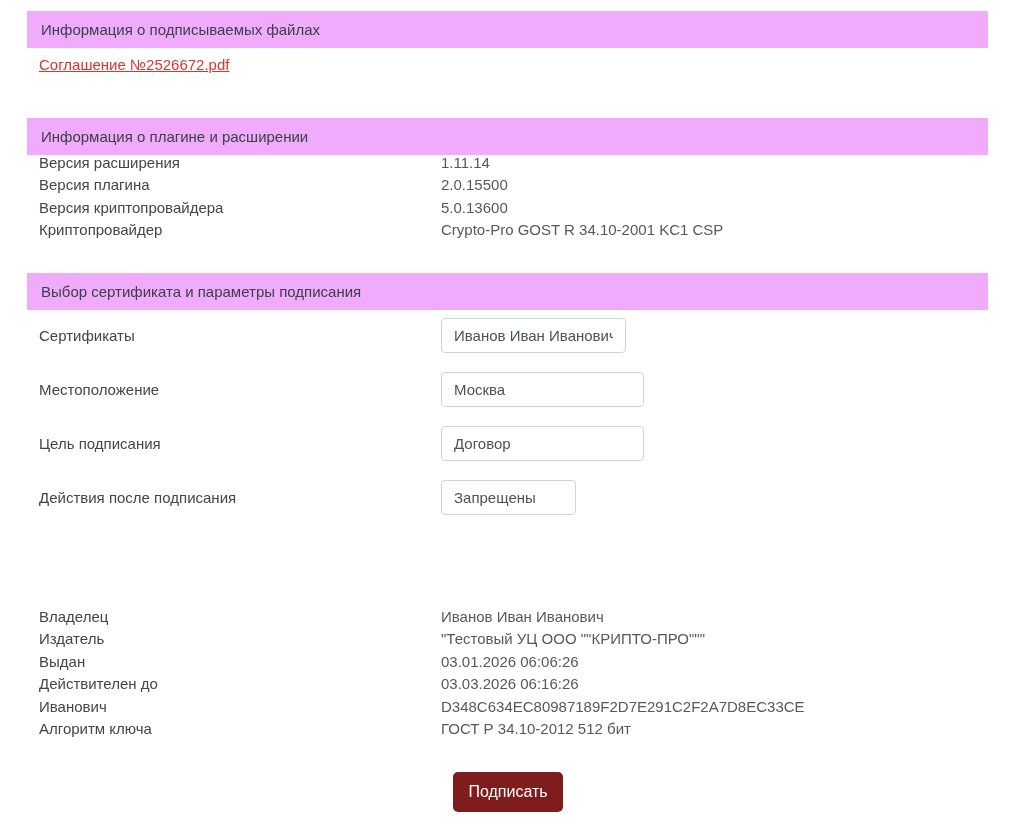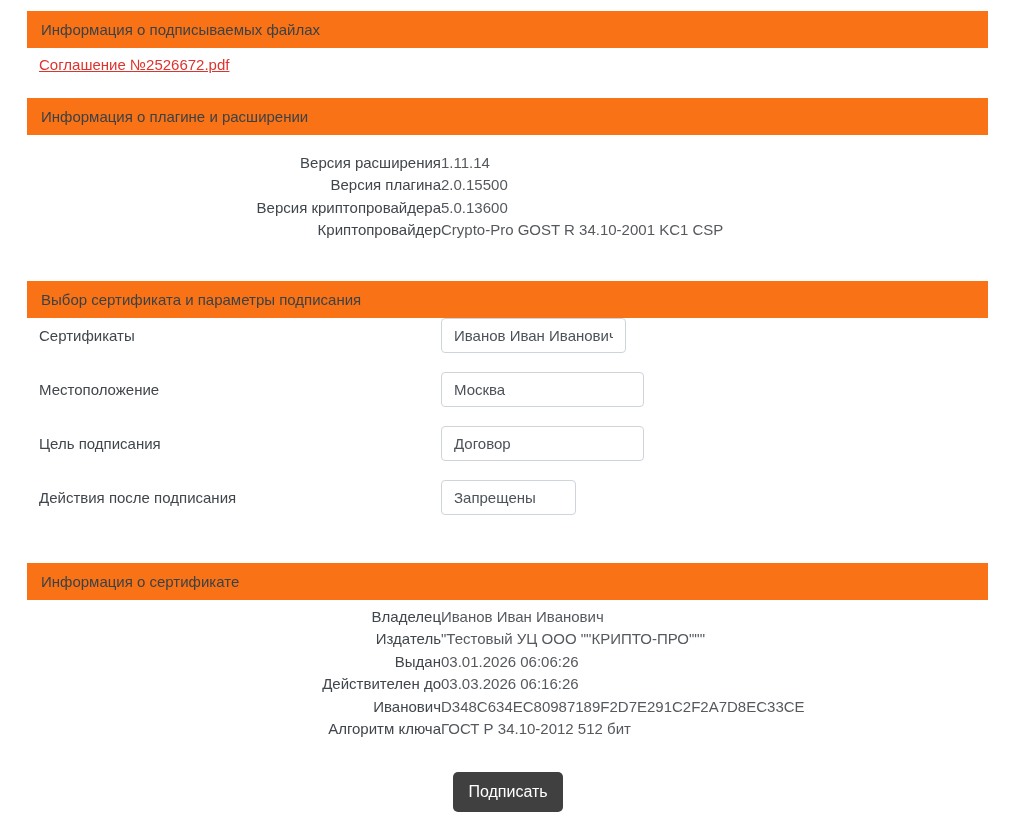--- a/index.html
+++ b/index.html
@@ -8,43 +8,43 @@
     width: 1009px; height: 832px;
     font-family: "Liberation Sans", "DejaVu Sans", sans-serif;
     position: relative;
     overflow: hidden;
   }
   .page { position: relative; width: 1009px; height: 832px; }
 
   .section-bar {
     position: absolute;
     left: 27px; width: 961px; height: 37px;
-    background: #f97316;
+    background: #f0abfc;
     display: flex; align-items: center;
     padding-left: 14px;
     font-size: 15px;
     color: #3c4146;
   }
   #bar-files { top: 11px; }
-  #bar-plugin { top: 98px; text-align: center; }
-  #bar-signing { top: 281px; }
+  #bar-plugin { top: 118px; text-align: center; }
+  #bar-signing { top: 273px; }
   #bar-cert { top: 563px; }
 
   .file-link-wrap { position: absolute; left: 39px; top: 56px; }
   a.file-link {
     font-size: 15px;
     color: #dd342e;
     cursor: pointer;
   }
 
   .info-block { position: absolute; left: 39px; width: 949px; }
   #plugin-rows { top: 152px; }
   #cert-rows { top: 606px; }
   .info-row { display: flex; line-height: 22.4px; font-size: 15px; }
-  .info-row .label { flex: 0 0 402px; color: #40464b; text-align: right; }
+  .info-row .label { flex: 0 0 402px; color: #40464b; }
   .info-row .value { color: #55595d; }
 
   .form-block { position: absolute; left: 39px; width: 949px; top: 318px; }
   .form-row {
     display: flex; align-items: center;
     height: 35px;
     margin-bottom: 19px;
   }
   .form-row .label { flex: 0 0 402px; font-size: 15px; color: #40464b; }
   .control {
@@ -61,21 +61,21 @@
     -webkit-appearance: none;
   }
   .w-cert { width: 185px; }
   .w-mid { width: 203px; }
   .w-small { width: 135px; }
 
   .sign-btn {
     position: absolute;
     left: 453px; top: 772px;
     width: 110px; height: 40px;
-    background: #404040;
+    background: #7f1d1d;
     border: none;
     border-radius: 5px;
     color: #ffffff;
     font-family: "Liberation Sans", "DejaVu Sans", sans-serif;
     font-size: 16px;
     cursor: pointer;
   }
 </style>
 </head>
 <body>
@@ -128,23 +128,20 @@
     <div class="form-row">
       <span class="label">Цель подписания</span>
       <input type="text" class="control w-mid" value="Договор" style="">
     </div>
     <div class="form-row">
       <span class="label">Действия после подписания</span>
       <input type="text" class="control w-small" value="Запрещены" style="">
     </div>
   </div>
 
-  <div class="section-bar" id="bar-cert">
-    <span>Информация о сертификате</span>
-  </div>
   <div class="info-block" id="cert-rows">
     <div class="info-row">
       <span class="label">Владелец</span>
       <span class="value">Иванов Иван Иванович</span>
     </div>
     <div class="info-row">
       <span class="label">Издатель</span>
       <span class="value">"Тестовый УЦ ООО ""КРИПТО-ПРО"""</span>
     </div>
     <div class="info-row">

